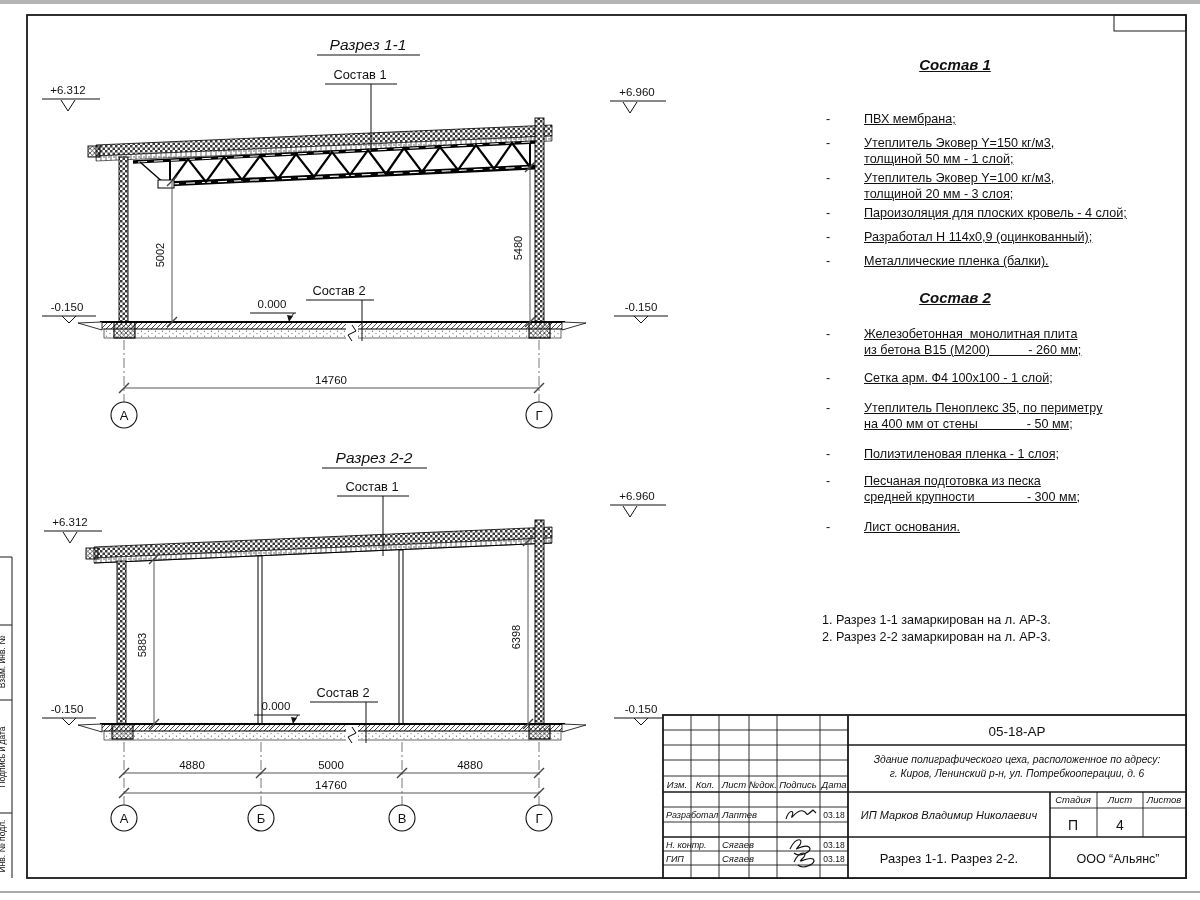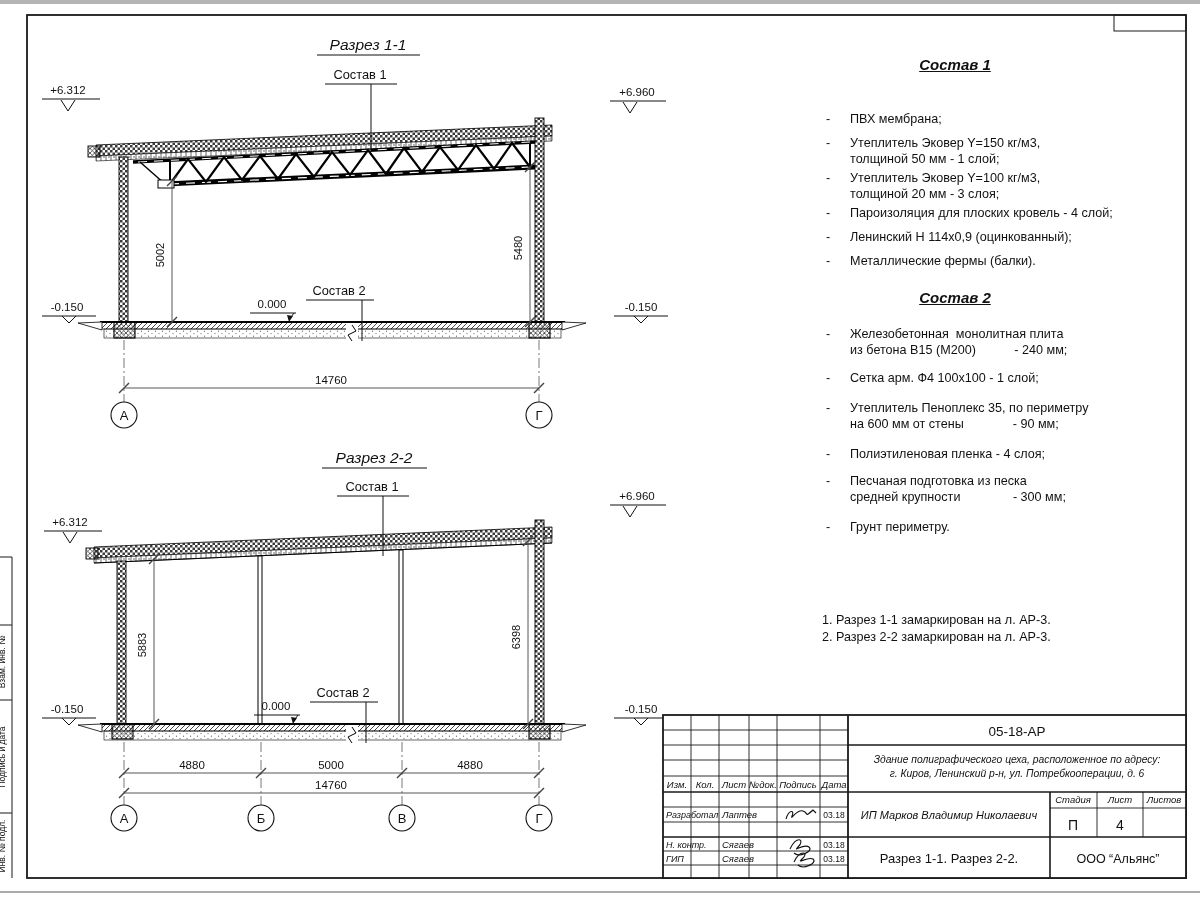--- a/index.html
+++ b/index.html
@@ -8,21 +8,21 @@
     font-family:"Liberation Sans", sans-serif;color:#111;overflow:hidden;
   }
   .abs{position:absolute;}
   svg text{font-family:"Liberation Sans", sans-serif;fill:#111;}
   .list-title{
     position:absolute;font-size:15px;font-style:italic;font-weight:bold;
     text-decoration:underline;text-align:center;width:160px;color:#111;
   }
   .item{position:absolute;left:826px;width:372px;font-size:12.6px;line-height:15.5px;}
   .item .b{position:absolute;left:0;top:0;}
-  .item .tx{display:block;margin-left:24px;white-space:pre-wrap;}
+  .item .tx{display:block;margin-left:38px;white-space:pre-wrap;text-decoration:underline;}
   .notes{position:absolute;left:822px;top:612px;font-size:12.6px;line-height:17px;text-align:right;}
   .topbar{position:absolute;left:0;top:0;width:1200px;height:4px;background:#b5b5b5;}
 </style>
 </head>
 <body>
 
 <div class="topbar"></div>
 
 <svg class="abs" width="1200" height="900" viewBox="0 0 1200 900" style="left:0;top:0;">
   <defs>
@@ -354,52 +354,52 @@
     <span class="b">-</span>
     <span class="tx">Утеплитель Эковер Y=100 кг/м3,
 толщиной 20 мм - 3 слоя;</span>
   </div>
 <div class="item" style="top:206px;">
     <span class="b">-</span>
     <span class="tx">Пароизоляция для плоских кровель - 4 слой;</span>
   </div>
 <div class="item" style="top:230px;">
     <span class="b">-</span>
-    <span class="tx">Ленинский Н 114х0,9 (оцинкованный);</span>
+    <span class="tx">Разработал Н 114х0,9 (оцинкованный);</span>
   </div>
 <div class="item" style="top:254px;">
     <span class="b">-</span>
-    <span class="tx">Металлические фермы (балки).</span>
+    <span class="tx">Металлические пленка (балки).</span>
   </div>
 
 <div class="list-title" style="left:875px;top:289px;">Состав 2</div>
 <div class="item" style="top:327px;">
     <span class="b">-</span>
     <span class="tx">Железобетонная  монолитная плита
-из бетона В15 (М200)           - 240 мм;</span>
+из бетона В15 (М200)           - 260 мм;</span>
   </div>
 <div class="item" style="top:371px;">
     <span class="b">-</span>
     <span class="tx">Сетка арм. Ф4 100х100 - 1 слой;</span>
   </div>
 <div class="item" style="top:401px;">
     <span class="b">-</span>
     <span class="tx">Утеплитель Пеноплекс 35, по периметру
-на 600 мм от стены              - 90 мм;</span>
+на 400 мм от стены              - 50 мм;</span>
   </div>
 <div class="item" style="top:447px;">
     <span class="b">-</span>
-    <span class="tx">Полиэтиленовая пленка - 4 слоя;</span>
+    <span class="tx">Полиэтиленовая пленка - 1 слоя;</span>
   </div>
 <div class="item" style="top:474px;">
     <span class="b">-</span>
     <span class="tx">Песчаная подготовка из песка
 средней крупности               - 300 мм;</span>
   </div>
 <div class="item" style="top:520px;">
     <span class="b">-</span>
-    <span class="tx">Грунт периметру.</span>
+    <span class="tx">Лист основания.</span>
   </div>
 
 <div class="notes">
   <div>1. Разрез 1-1 замаркирован на л. АР-3.</div>
   <div>2. Разрез 2-2 замаркирован на л. АР-3.</div>
 </div>
 
 </body></html>

